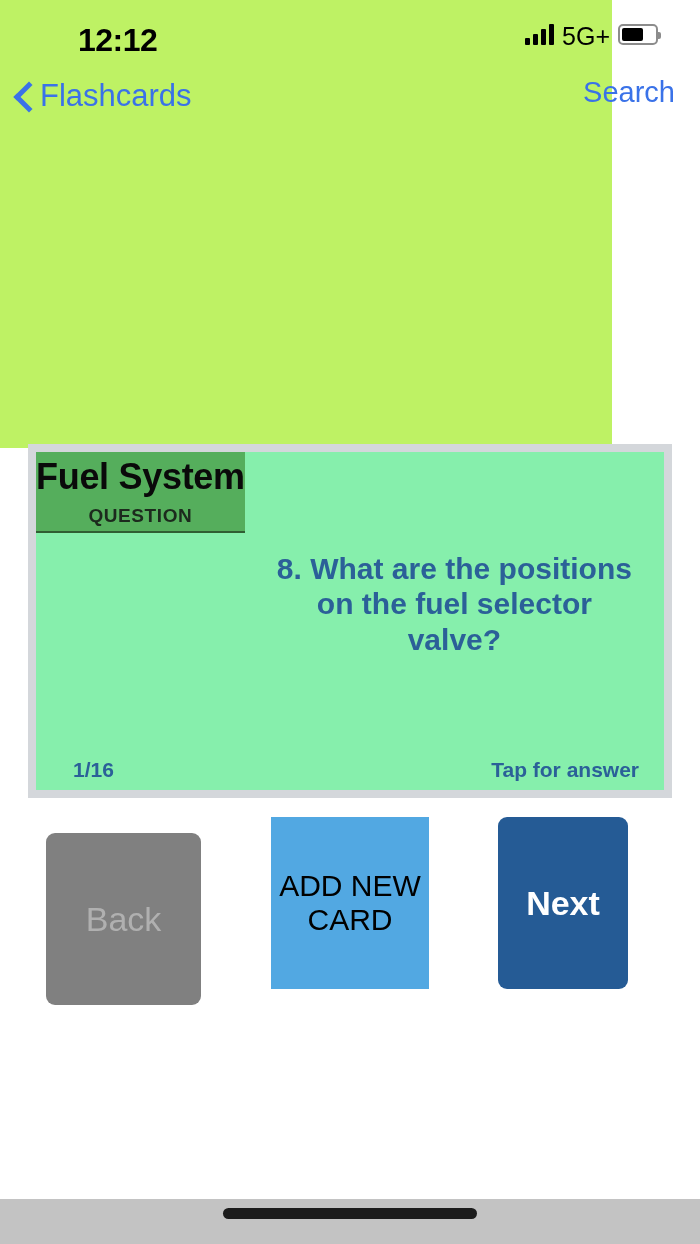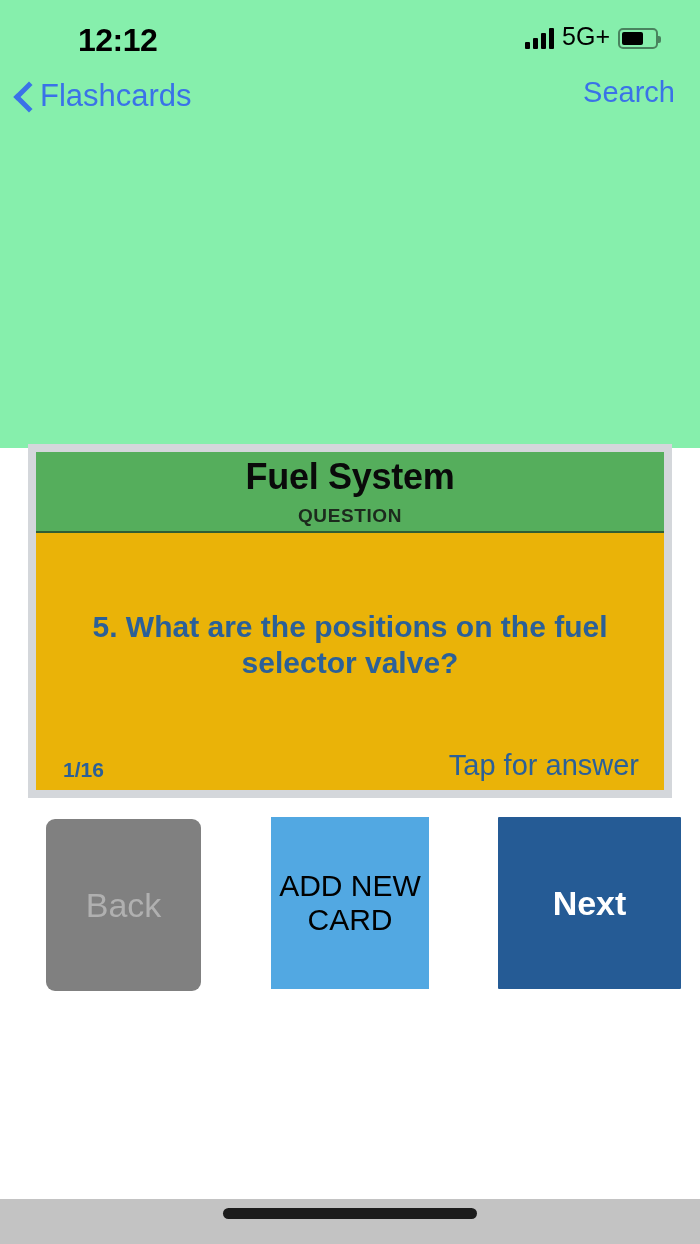--- a/index.html
+++ b/index.html
@@ -13,23 +13,23 @@
     font-family: "Liberation Sans", sans-serif;
     overflow: hidden;
     position: relative;
   }
 
   
   #phone-top {
     position: absolute;
     left: 0;
     top: 0;
-    width: 700px;
+    width: 612px;
     height: 448px;
-    background: #86efac;
+    background: #bef264;
   }
 
   
   #status-bar {
     position: absolute;
     left: 0;
     top: 0;
     width: 700px;
     height: 74px;
   }
@@ -40,21 +40,21 @@
     font-size: 32px;
     font-weight: bold;
     color: #000000;
     letter-spacing: -0.5px;
   }
   #status-right {
     position: absolute;
     right: 42px;
     top: 24px;
     display: flex;
-    align-items: flex-end;
+    align-items: flex-start;
     gap: 8px;
   }
   .sig-bars {
     display: flex;
     align-items: flex-end;
     gap: 3px;
     height: 21px;
   }
   .sig-bars i {
     display: block;
@@ -146,23 +146,23 @@
     width: 644px;
     height: 354px;
     background: #d4d7db;
     box-sizing: border-box;
     padding: 8px;
     cursor: pointer;
   }
   #card-inner {
     width: 100%;
     height: 100%;
-    background: #eab308;
-    display: flex;
-    flex-direction: column;
+    background: #86efac;
+    display: flex;
+    flex-direction: row;
     position: relative;
     justify-content: space-between;
   }
   #card-header {
     background: #55ae5c;
     border-bottom: 2px solid #2f5e33;
     height: 81px;
     flex: 0 0 auto;
     display: flex;
     flex-direction: column;
@@ -196,38 +196,38 @@
   }
   #card-question {
     font-size: 30px;
     font-weight: bold;
     color: #2b6098;
     text-align: center;
     line-height: 1.18;
   }
   #card-footer {
     position: absolute;
-    left: 2px;
+    left: 12px;
     right: 0;
     bottom: 10px;
     display: flex;
     justify-content: space-between;
     align-items: flex-end;
     padding: 0 25px;
     box-sizing: border-box;
   }
   #card-counter {
     font-size: 21px;
     font-weight: bold;
     color: #2b6098;
     line-height: 1;
   }
   #card-hint {
-    font-size: 29px;
-    font-weight: normal;
+    font-size: 21px;
+    font-weight: bold;
     color: #2b6098;
     line-height: 1;
   }
 
   
   #action-row {
     position: absolute;
     left: 0;
     top: 817px;
     width: 700px;
@@ -238,21 +238,21 @@
     display: flex;
     align-items: center;
     justify-content: center;
     text-align: center;
     border: none;
     padding: 0;
     font-family: "Liberation Sans", sans-serif;
   }
   #btn-back {
     left: 46px;
-    top: 2px;
+    top: 16px;
     width: 155px;
     height: 172px;
     background: #808080;
     border-radius: 9px;
     color: #b0b0b0;
     font-size: 34px;
     cursor: default;
   }
   #btn-add {
     left: 271px;
@@ -262,24 +262,24 @@
     background: #52a8e2;
     border-radius: 0;
     color: #000000;
     font-size: 30px;
     line-height: 1.12;
     cursor: pointer;
   }
   #btn-next {
     left: 498px;
     top: 0;
-    width: 183px;
+    width: 130px;
     height: 172px;
     background: #255b95;
-    border-radius: 1px;
+    border-radius: 9px;
     color: #ffffff;
     font-size: 34px;
     font-weight: bold;
     cursor: pointer;
   }
 
   
   #home-bar-area {
     position: absolute;
     left: 0;
@@ -333,21 +333,21 @@
 
 <div id="flashcard">
   <div id="card-inner">
 
     <div id="card-header">
       <div id="card-title">Fuel System</div>
       <div id="card-subtitle">QUESTION</div>
     </div>
 
     <div id="card-body">
-      <div id="card-question">5. What are the positions on the fuel selector valve?</div>
+      <div id="card-question">8. What are the positions on the fuel selector valve?</div>
     </div>
 
     <div id="card-footer">
       <span id="card-counter">1/16</span>
       <span id="card-hint">Tap for answer</span>
     </div>
 
   </div>
 </div>
 

